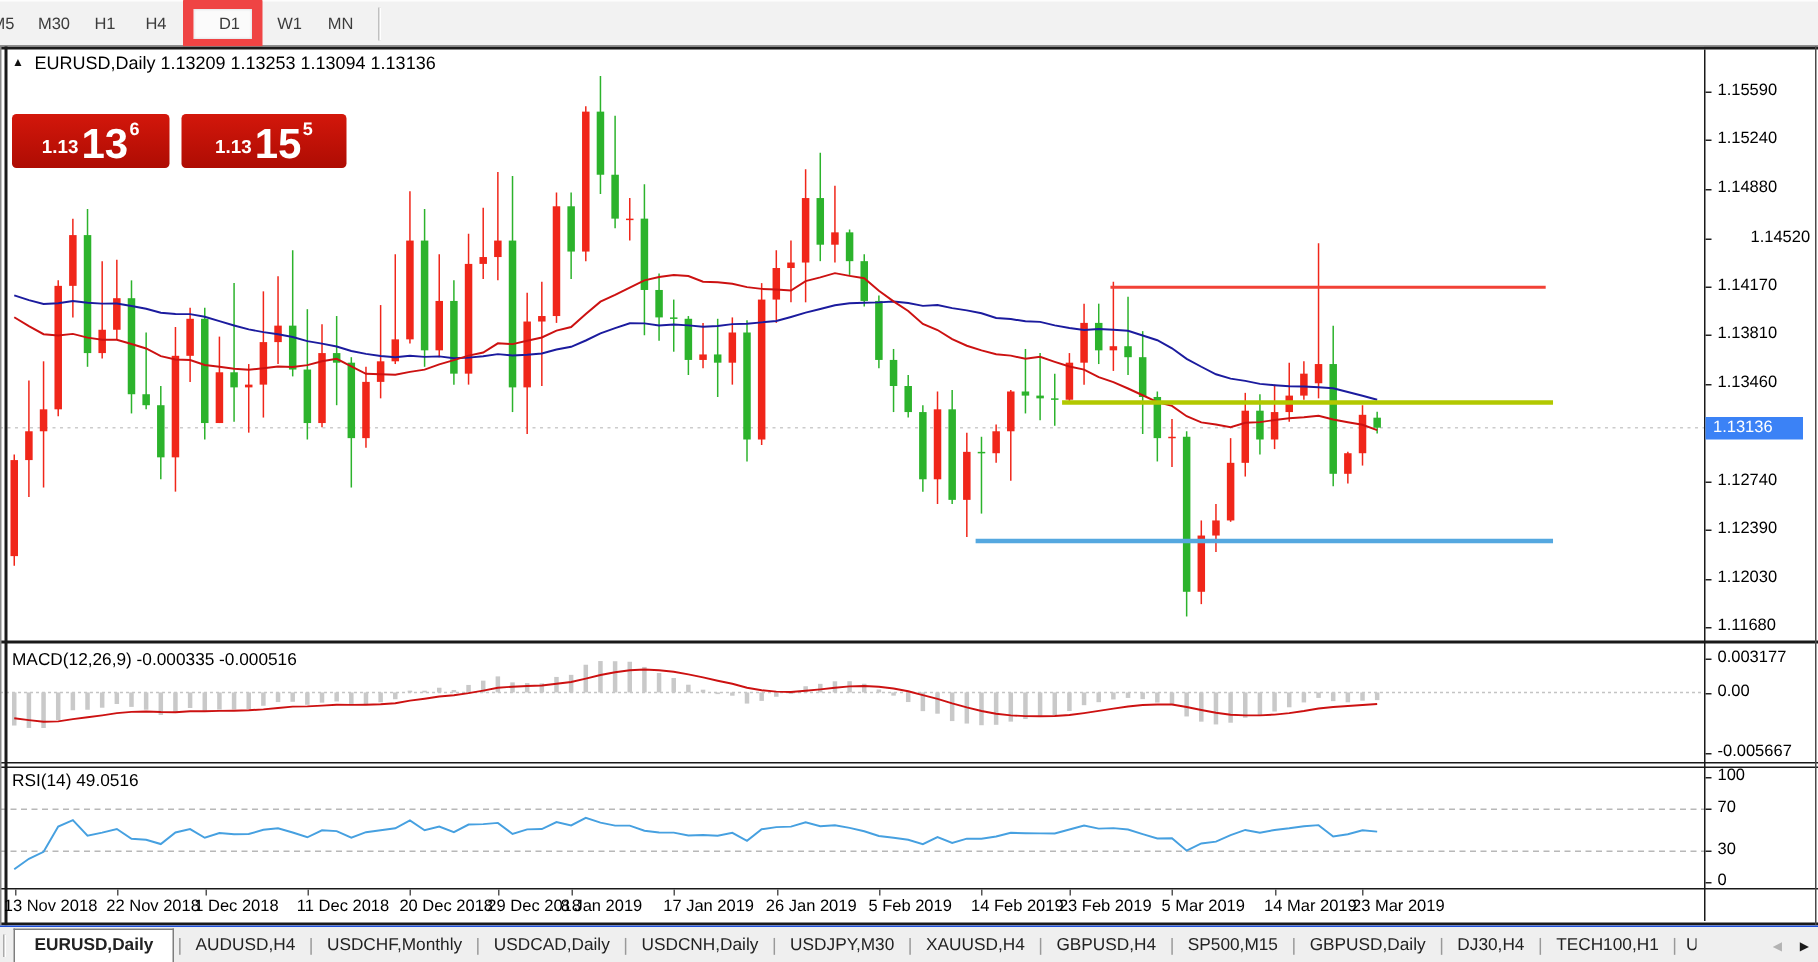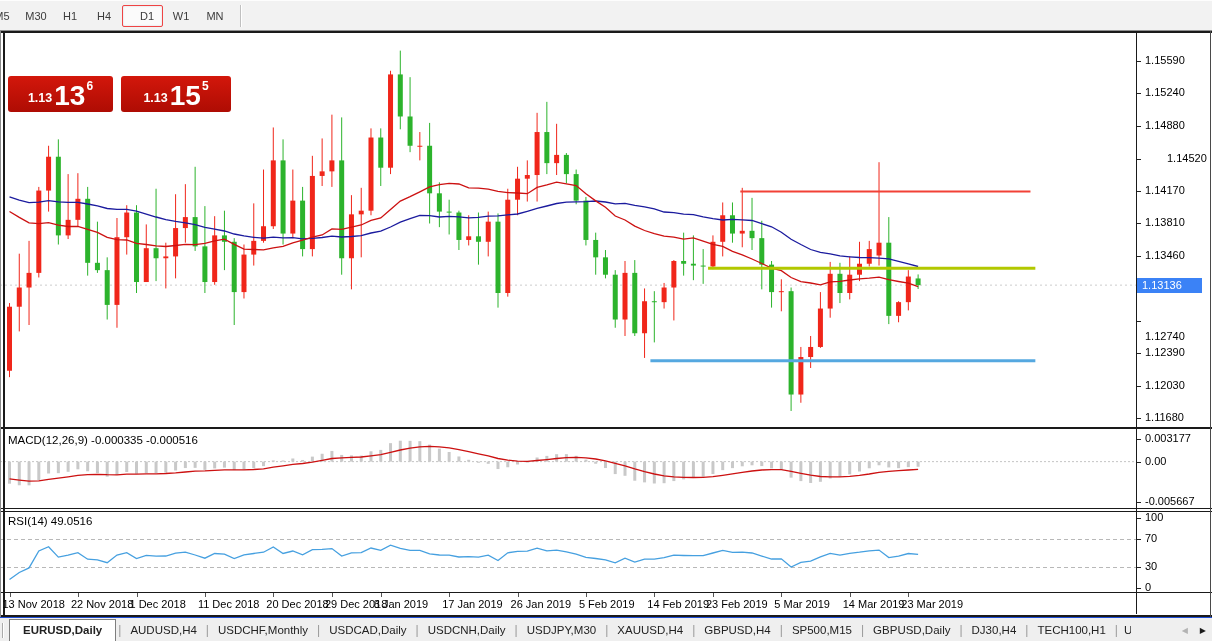--- a/index.html
+++ b/index.html
@@ -3,21 +3,21 @@
 <meta charset="utf-8">
 <style>
   html,body{margin:0;padding:0;width:1212px;height:641px;overflow:hidden;
     font-family:"Liberation Sans","DejaVu Sans",sans-serif;background:#f0f0f0;}
   
   .toolbar{position:absolute;left:0;top:0;width:1212px;height:29px;background:#f2f2f2;
     border-top:1px solid #fdfdfd;border-bottom:1px solid #8f8f8f;display:flex;align-items:center;}
   .tfbtn{height:20px;min-width:24px;padding:0 3px;margin:0 1px;line-height:20px;text-align:center;
     font-size:11px;color:#3c3c3c;border:1px solid transparent;border-radius:2px;}
   .tfbtn.clip{margin-left:-14px;}
-  .tfbtn.active{background:#fbfbfb;border:1px solid #ef4444;box-shadow:inset 0 0 2px #cdd5dc;padding-left:12px;}
+  .tfbtn.active{background:#fbfbfb;border:7px solid #ef4444;box-shadow:inset 0 0 2px #cdd5dc;padding-left:12px;}
   .tbsep{width:1px;height:22px;background:#c0c0c0;border-right:1px solid #fff;margin-left:8px;}
   
   .win{position:absolute;left:0;top:31px;width:1212px;height:586px;background:#fff;}
   .win svg{position:absolute;left:0;background:#fff;}
   .bline{position:absolute;left:0;width:1212px;background:#1a1a1a;}
   .vline{position:absolute;background:#1a1a1a;}
   #overlay{position:absolute;left:0;top:0;width:1212px;height:586px;pointer-events:none;}
   .alb{position:absolute;font-size:11px;color:#000;white-space:nowrap;line-height:13px;}
   .tick{position:absolute;left:1137px;width:4px;height:1px;background:#222;}
   .dtick{position:absolute;width:1px;height:4px;background:#555;top:562px;}
@@ -375,20 +375,23 @@
   <div class="bline" style="top:396px;height:2px"></div>
   <div class="bline" style="top:477px;height:1px"></div>
   <div class="bline" style="top:479.5px;height:1px"></div>
   <div class="bline" style="top:561px;height:1px"></div>
   <div class="bline" style="top:583.5px;height:2.5px"></div>
   <div class="vline" style="left:0;top:0;width:1px;height:586px;background:#8a8a8a"></div>
   <div class="vline" style="left:2.5px;top:0;width:2px;height:586px"></div>
   <div class="vline" style="left:1209.5px;top:0;width:1.5px;height:586px;background:#4a4a4a"></div>
   <div class="vline" style="left:1136px;top:2px;width:1px;height:581px"></div>
 
+  <div class="charttitle">
+    <span class="tri">▲</span><span>EURUSD,Daily 1.13209 1.13253 1.13094 1.13136</span>
+  </div>
 
   <div class="tprow2">
     <div class="pbox">
       <span class="pre">1.13</span>
         <span class="big">13</span>
         <span class="sup">6</span>
     </div>
     <div class="pbox buyp">
       <span class="pre">1.13</span>
         <span class="big">15</span>
@@ -409,21 +412,21 @@
       <div class="alb" style="left: 1145px; top: 87.6352px;">1.14880</div>
       <div class="tick" style="top: 94.6352px;"></div>
       <div class="alb" style="left: 1145px; top: 120.56px; margin-left: 22px;">1.14520</div>
       <div class="tick" style="top: 127.56px;"></div>
       <div class="alb" style="left: 1145px; top: 152.57px;">1.14170</div>
       <div class="tick" style="top: 159.57px;"></div>
       <div class="alb" style="left: 1145px; top: 185.495px;">1.13810</div>
       <div class="tick" style="top: 192.495px;"></div>
       <div class="alb" style="left: 1145px; top: 217.506px;">1.13460</div>
       <div class="tick" style="top: 224.506px;"></div>
-      <div class="alb" style="left: 1145px; top: 283.355px; margin-top: 16px;">1.12740</div>
+      <div class="alb" style="left: 1145px; top: 283.355px;">1.12740</div>
       <div class="tick" style="top: 290.355px;"></div>
       <div class="alb" style="left: 1145px; top: 315.366px;">1.12390</div>
       <div class="tick" style="top: 322.366px;"></div>
       <div class="alb" style="left: 1145px; top: 348.29px;">1.12030</div>
       <div class="tick" style="top: 355.29px;"></div>
       <div class="alb" style="left: 1145px; top: 380.301px;">1.11680</div>
       <div class="tick" style="top: 387.301px;"></div>
       <div class="alb" style="left: 1145px; top: 401px;">0.003177</div>
       <div class="tick" style="top: 408px;"></div>
       <div class="alb" style="left: 1145px; top: 423.63px;">0.00</div>

